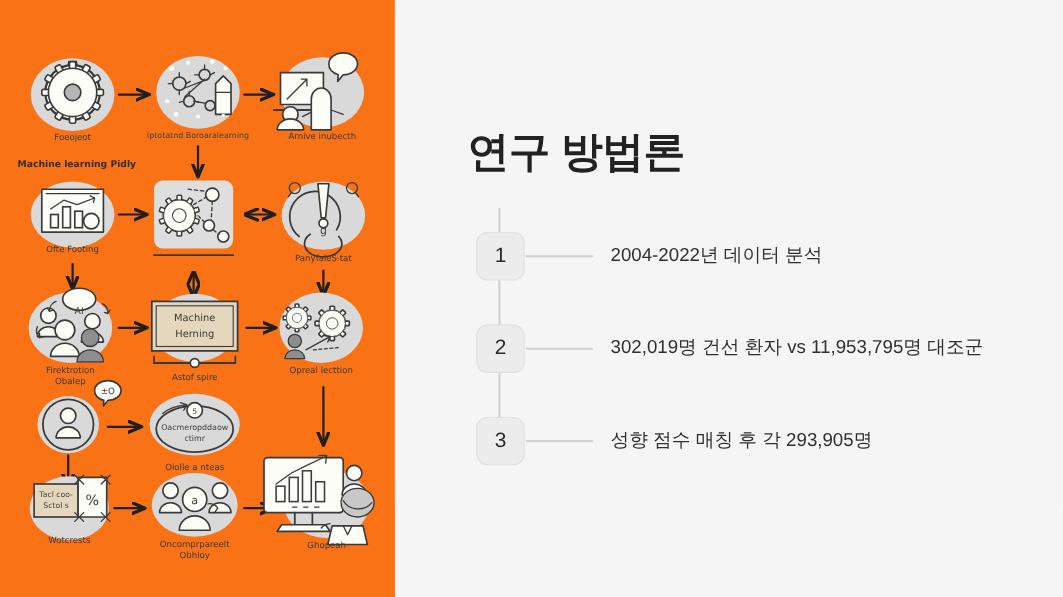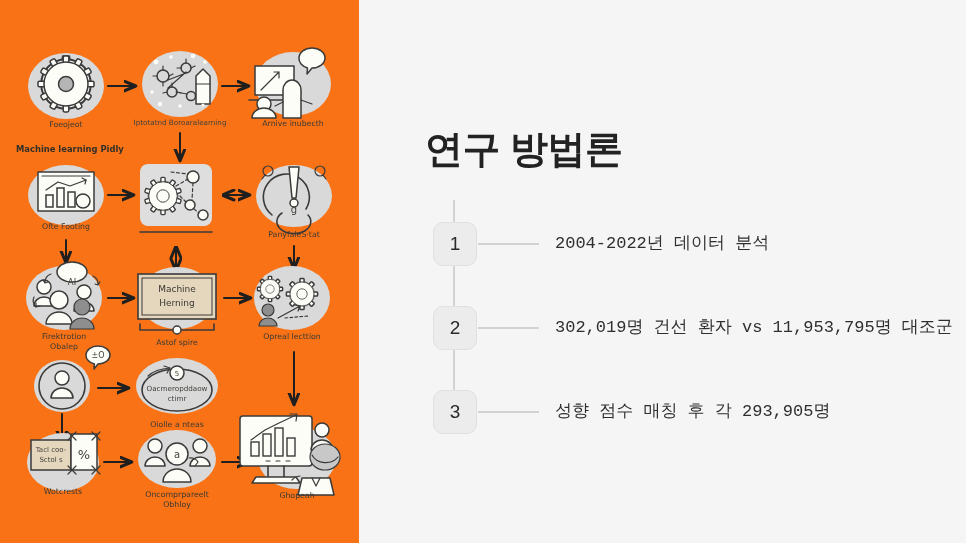--- a/index.html
+++ b/index.html
@@ -35,21 +35,21 @@
     top: 0;
     width: 359px;
     height: 543px;
     display: block;
   }
 
   
   #content-panel {
     position: absolute;
     left: 359px;
-    top: 12px;
+    top: 1px;
     width: 607px;
     height: 457px;
     background: #f5f5f5;
   }
   #page-title {
     position: absolute;
     left: 66px;
     top: 112px;
     font-size: 38px;
     font-weight: 700;
@@ -102,21 +102,20 @@
     height: 2px;
     background: #d2d2d2;
   }
   .step-text {
     position: absolute;
     left: 196px;
     top: 9px;
     font-size: 17px;
     color: #2f2f2f;
     white-space: nowrap;
-    font-family: Liberation Mono, monospace;
   }
 </style>
 </head>
 <body>
 
 <div id="slide">
 
   <div id="illustration-panel">
     <svg id="illustration-svg" viewBox="0 0 359 543">
       <defs>

